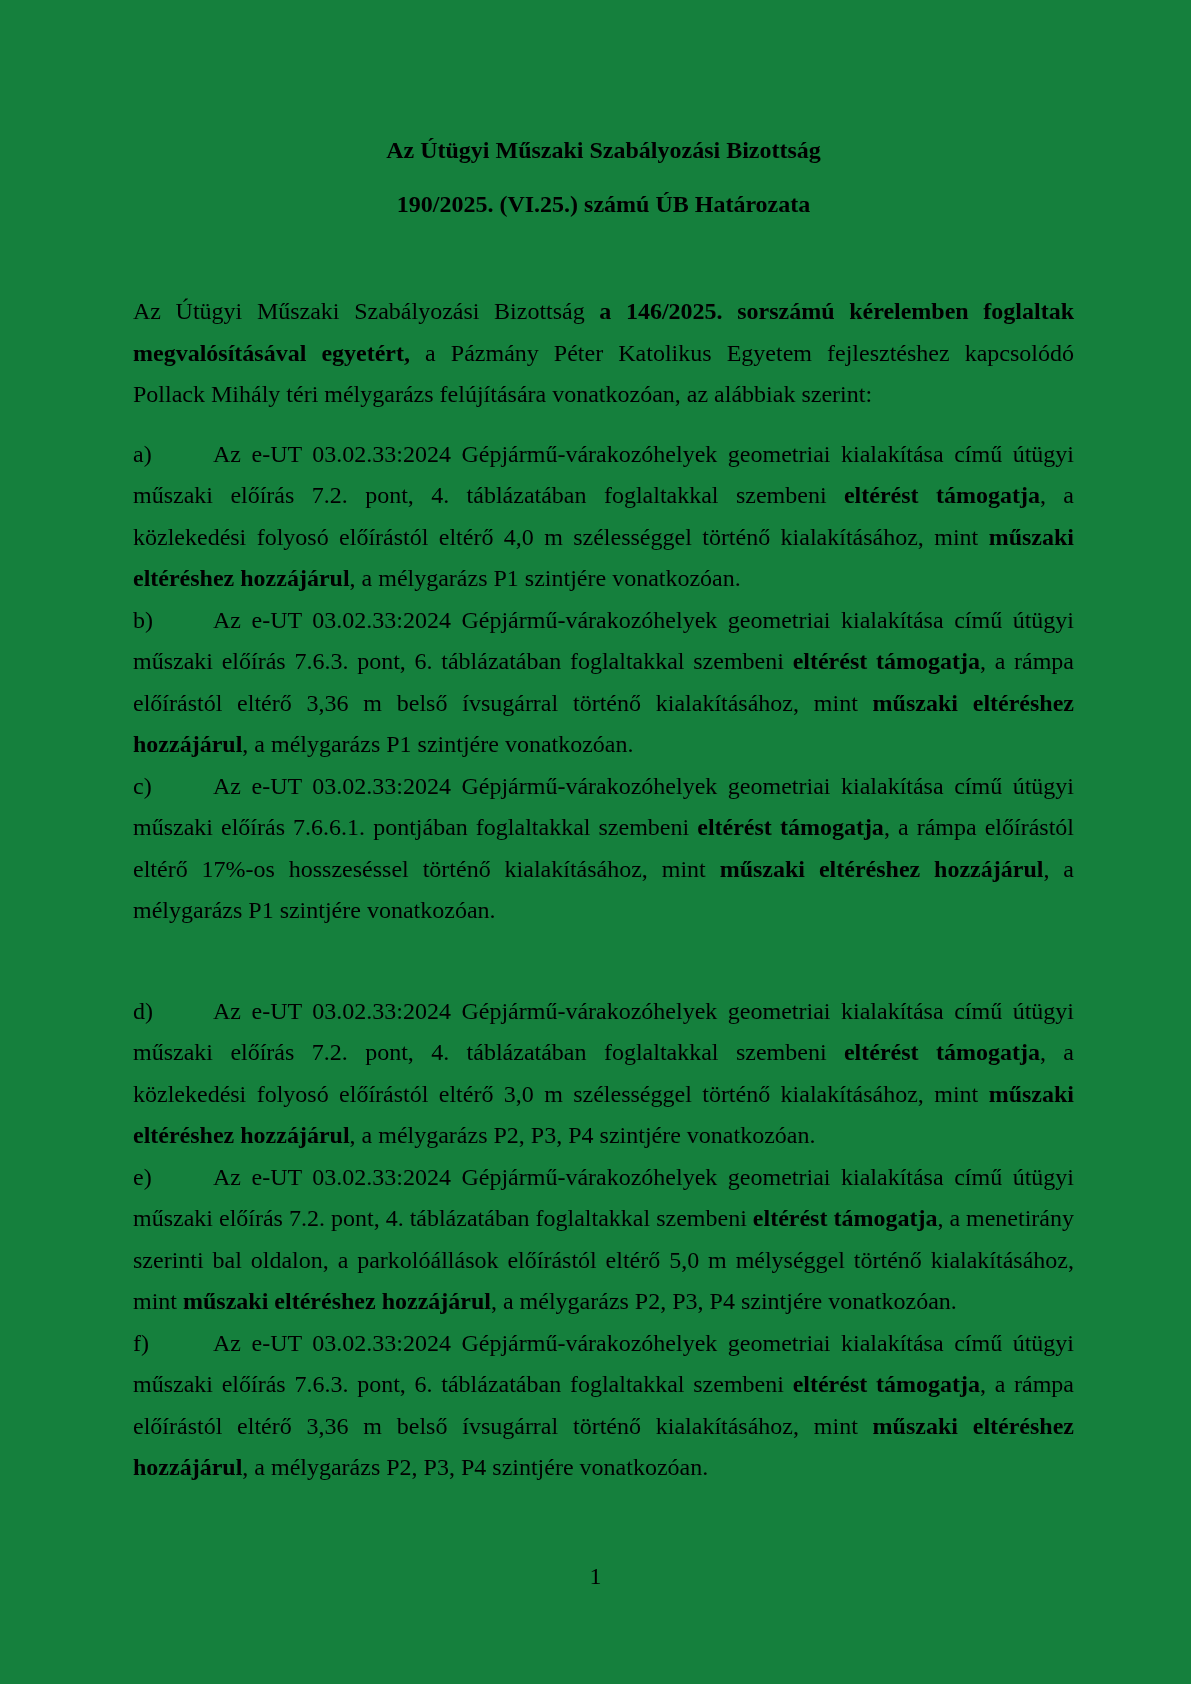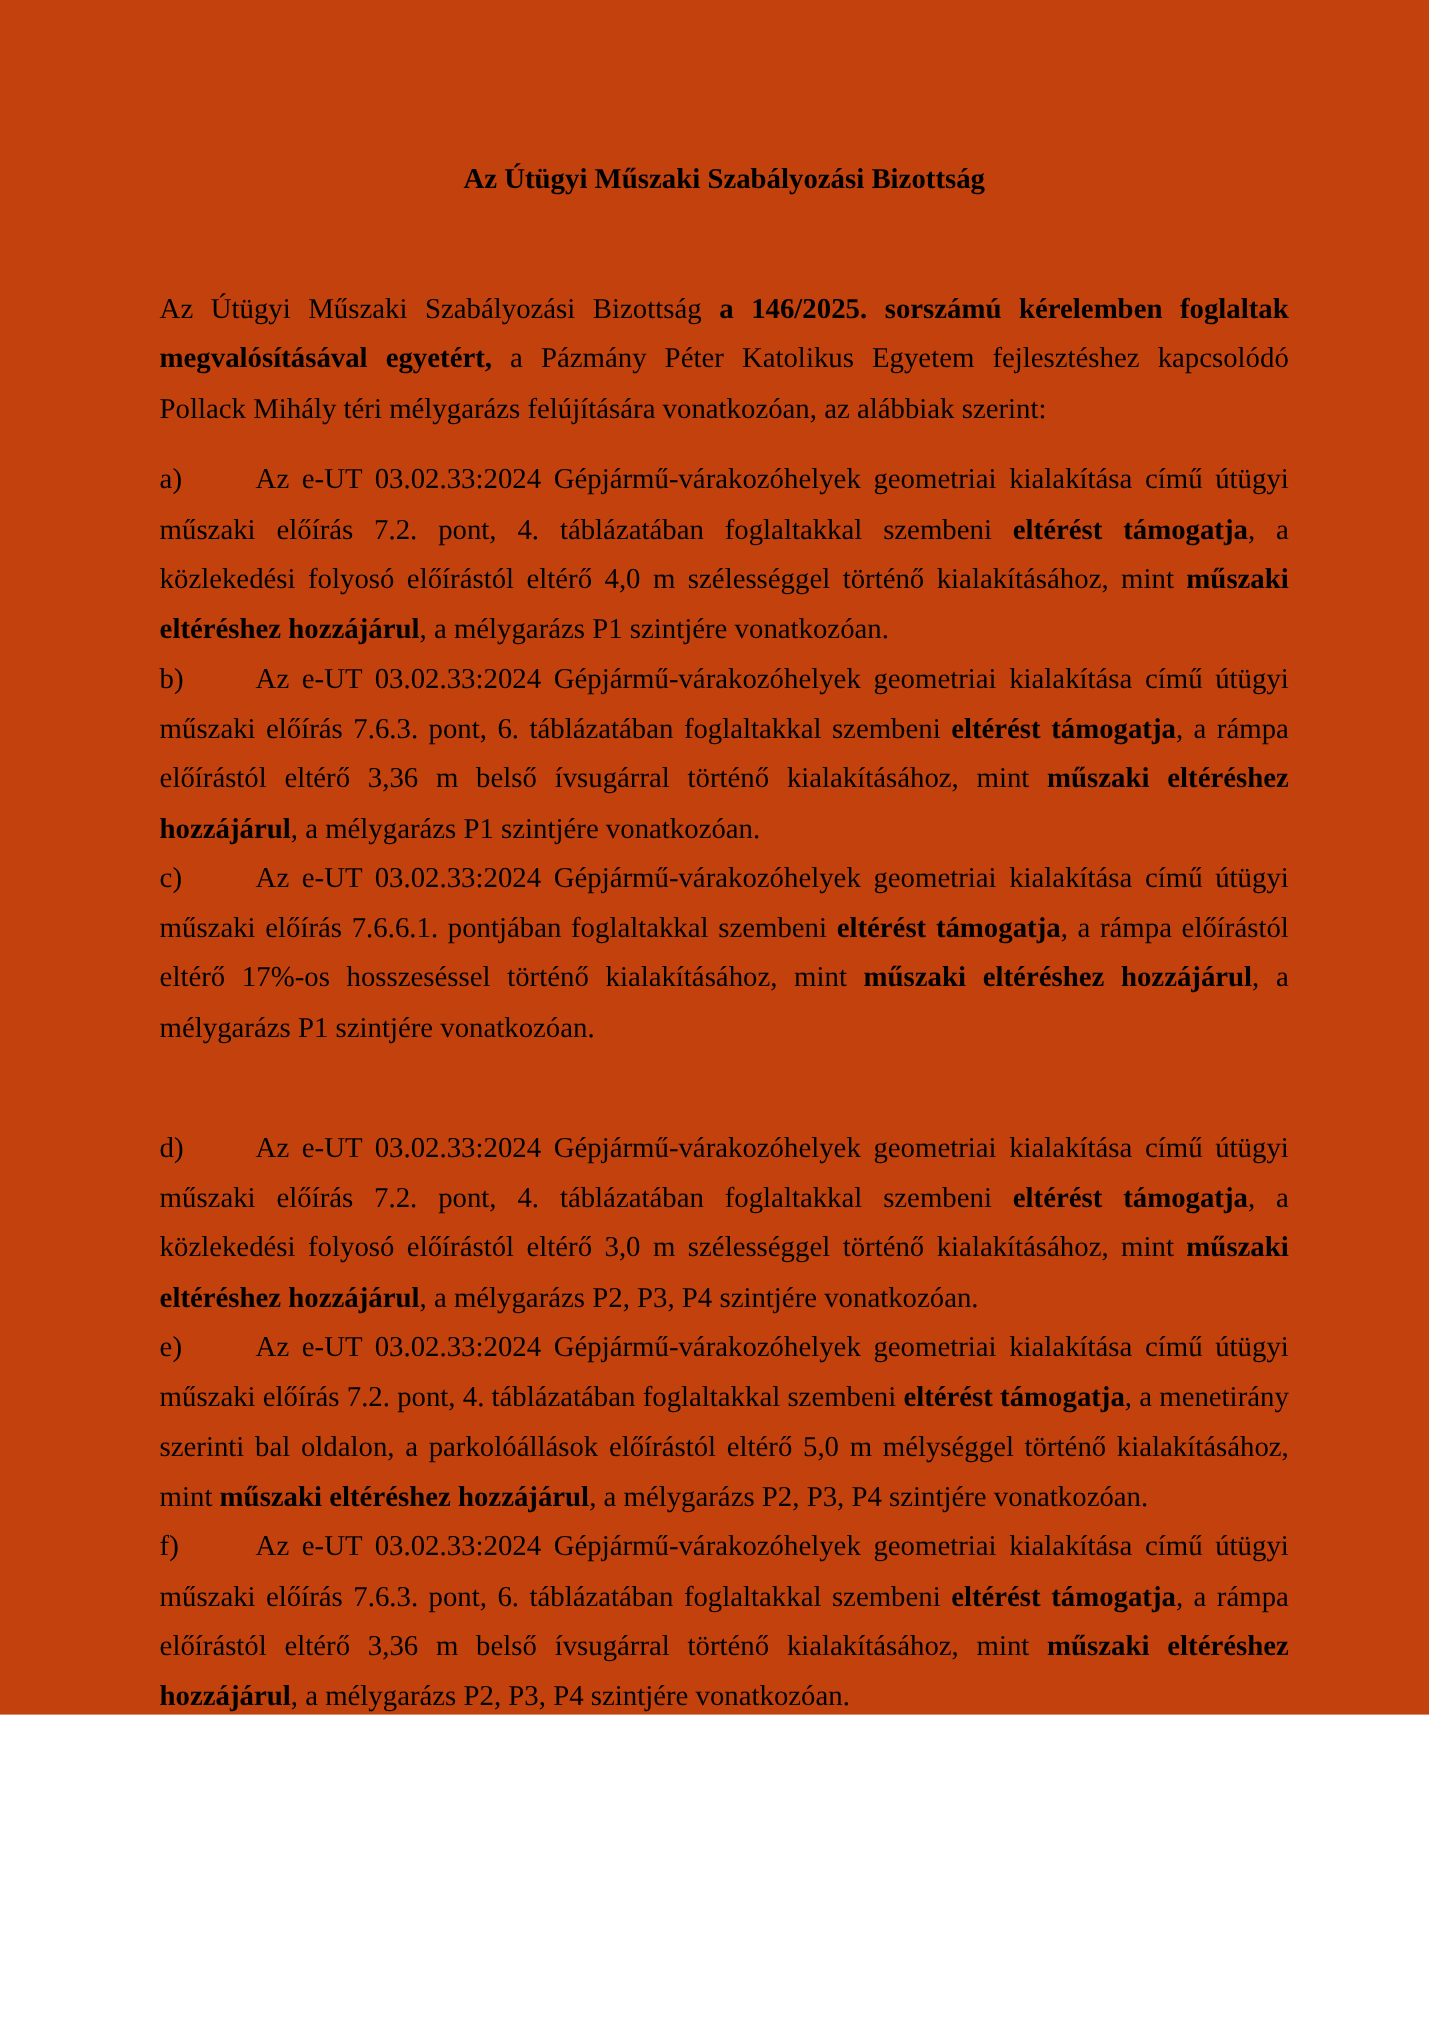--- a/index.html
+++ b/index.html
@@ -3,23 +3,23 @@
 <meta charset="utf-8">
 <style>
   html, body {
     margin: 0;
     padding: 0;
     background: #ffffff;
   }
   .page {
     position: relative;
     width: 1191px;
-    height: 1429px;
+    height: 1684px;
     margin: 0 auto;
-    background: #c2410c;
+    background: #15803d;
     box-sizing: border-box;
     padding: 130px 117px 0 133px;
     font-family: "Liberation Serif", "DejaVu Serif", serif;
     font-size: 24px;
     line-height: 41.5px;
     color: #000000;
     overflow: hidden;
   }
   .title-line {
     margin: 0;
@@ -50,20 +50,21 @@
   }
   b { font-weight: bold; }
 </style>
 </head>
 <body>
 
 <div class="page">
 
   <p class="title-line first">Az Útügyi Műszaki Szabályozási Bizottság</p>
 
+  <p class="title-line">190/2025. (VI.25.) számú ÚB Határozata</p>
 
   <p class="body-par intro"><span>Az Útügyi Műszaki Szabályozási Bizottság </span><b>a 146/2025. sorszámú kérelemben foglaltak megvalósításával egyetért,</b><span> a Pázmány Péter Katolikus Egyetem fejlesztéshez kapcsolódó Pollack Mihály téri mélygarázs felújítására vonatkozóan, az alábbiak szerint:</span></p>
 
   <p class="body-par item"><span class="item-marker">a)</span><span><span>Az e-UT 03.02.33:2024 Gépjármű-várakozóhelyek geometriai kialakítása című útügyi műszaki előírás 7.2. pont, 4. táblázatában foglaltakkal szembeni </span><b>eltérést támogatja</b><span>, a közlekedési folyosó előírástól eltérő 4,0 m szélességgel történő kialakításához, mint </span><b>műszaki eltéréshez hozzájárul</b><span>, a mélygarázs P1 szintjére vonatkozóan.</span></span></p>
 
   <p class="body-par item"><span class="item-marker">b)</span><span><span>Az e-UT 03.02.33:2024 Gépjármű-várakozóhelyek geometriai kialakítása című útügyi műszaki előírás 7.6.3. pont, 6. táblázatában foglaltakkal szembeni </span><b>eltérést támogatja</b><span>, a rámpa előírástól eltérő 3,36 m belső ívsugárral történő kialakításához, mint </span><b>műszaki eltéréshez hozzájárul</b><span>, a mélygarázs P1 szintjére vonatkozóan.</span></span></p>
 
   <p class="body-par item"><span class="item-marker">c)</span><span><span>Az e-UT 03.02.33:2024 Gépjármű-várakozóhelyek geometriai kialakítása című útügyi műszaki előírás 7.6.6.1. pontjában foglaltakkal szembeni </span><b>eltérést támogatja</b><span>, a rámpa előírástól eltérő 17%-os hosszeséssel történő kialakításához, mint </span><b>műszaki eltéréshez hozzájárul</b><span>, a mélygarázs P1 szintjére vonatkozóan.</span></span></p>
 
   <p class="body-par item gap-before"><span class="item-marker">d)</span><span><span>Az e-UT 03.02.33:2024 Gépjármű-várakozóhelyek geometriai kialakítása című útügyi műszaki előírás 7.2. pont, 4. táblázatában foglaltakkal szembeni </span><b>eltérést támogatja</b><span>, a közlekedési folyosó előírástól eltérő 3,0 m szélességgel történő kialakításához, mint </span><b>műszaki eltéréshez hozzájárul</b><span>, a mélygarázs P2, P3, P4 szintjére vonatkozóan.</span></span></p>

